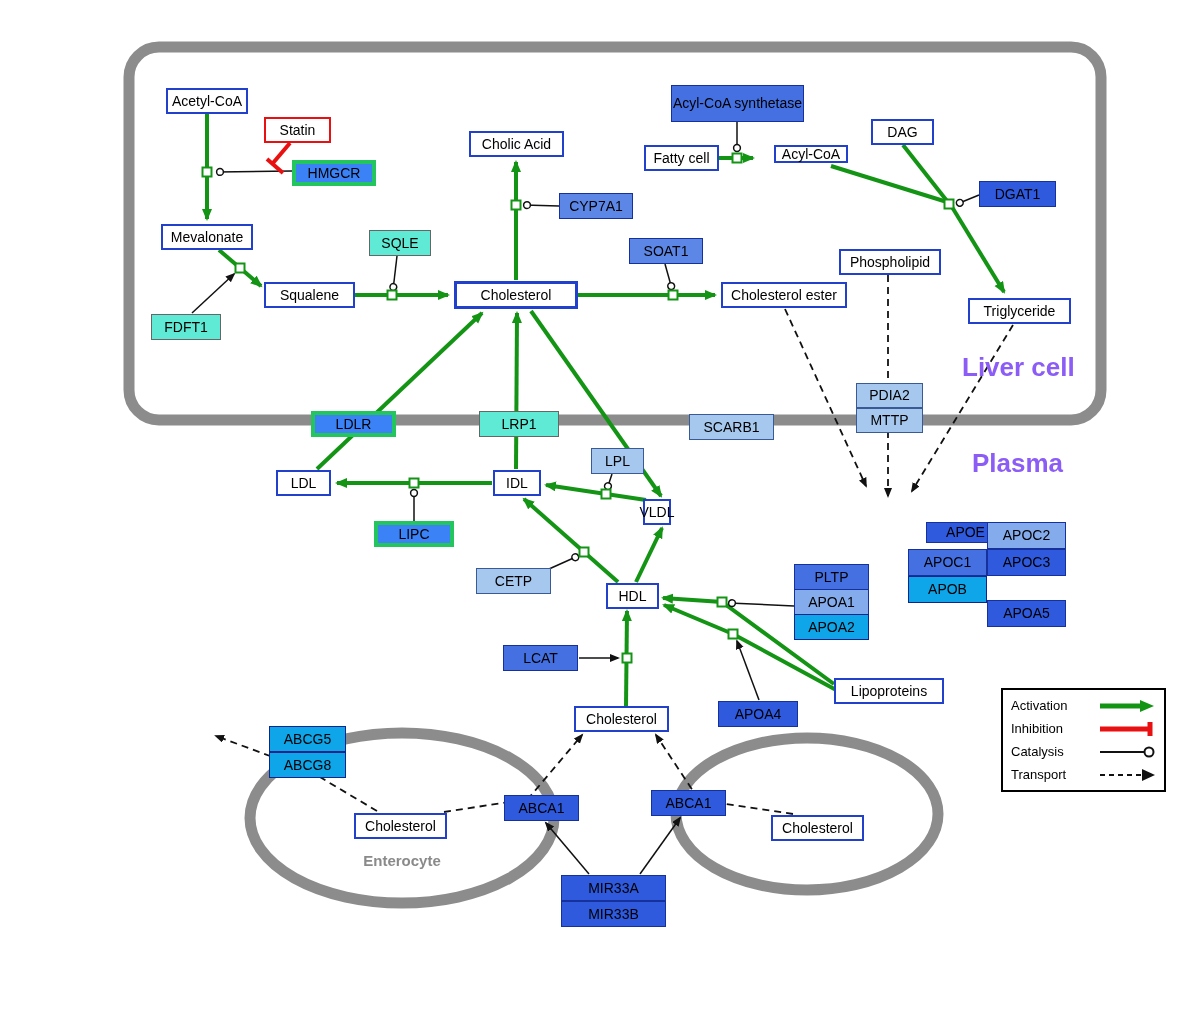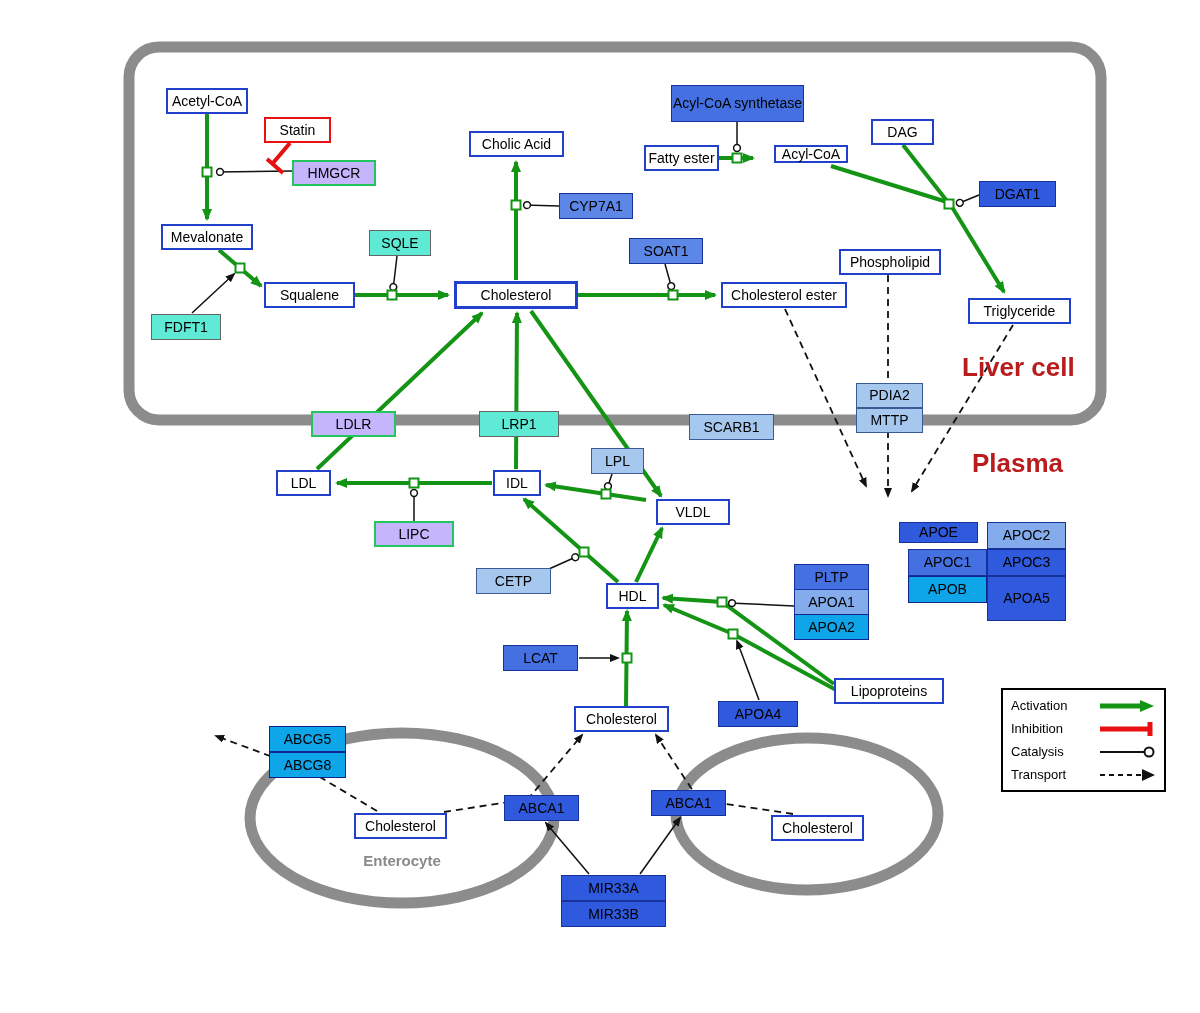--- a/index.html
+++ b/index.html
@@ -4,29 +4,29 @@
 <style>
   html,body{margin:0;padding:0;background:#fff;}
   #stage{position:relative;width:1200px;height:1013px;background:#fff;overflow:hidden;
          font-family:"Liberation Sans",sans-serif;color:#000;margin-left:6px;}
   svg.edges{position:absolute;left:0;top:0;}
   .node{position:absolute;box-sizing:border-box;display:flex;align-items:center;justify-content:center;
         text-align:center;font-size:14px;line-height:1.05;background:#fff;border:2px solid #2141cc;}
   .n-met{background:#fff;border:2px solid #2141cc;}
   .n-main{border-width:3px;}
   .n-statin{background:#fff;border:2.5px solid #e81010;}
-  .n-yellow{background:#c4b5fd;border:2px solid #22c55e;text-align:center;}
+  .n-yellow{background:#3b82f6;border:4px solid #22c55e;text-align:center;}
   .n-pale{background:#5eead4;border:1.5px solid #666;}
   .n-b1{background:#a6c8ee;border:1.5px solid #3a5a96;}
   .n-b2{background:#84acec;border:1.5px solid #16309c;}
   .n-b3{background:#5d87e6;border:1.5px solid #16309c;}
   .n-b4{background:#4470e2;border:1.5px solid #16309c;}
   .n-b5{background:#2f5add;border:1.5px solid #16309c;}
   .n-b6{background:#0ea5e9;border:1.5px solid #10248c;}
-  .region-label{position:absolute;font-weight:bold;color:#b91c1c;}
+  .region-label{position:absolute;font-weight:bold;color:#8b5cf6;}
   .rl-big{font-size:26px;}
   .rl-mid{font-size:15px;color:#8a8a8a;text-align:center;}
   #legend{position:absolute;left:995px;top:688px;width:165px;height:104px;background:#fff;
           border:2px solid #000;box-sizing:border-box;display:flex;flex-direction:column;
           justify-content:space-around;padding:4px 8px;}
   .leg-row{display:flex;justify-content:space-between;}
   .leg-row span{font-size:13px;}
 </style>
 </head>
 <body>
@@ -126,51 +126,51 @@
   <div class="node n-yellow" style="left:286px;top:160px;width:84px;height:26px">HMGCR</div>
   <div class="node n-met" style="left:155px;top:224px;width:92px;height:26px">Mevalonate</div>
   <div class="node n-pale" style="left:363px;top:230px;width:62px;height:26px">SQLE</div>
   <div class="node n-pale" style="left:145px;top:314px;width:70px;height:26px">FDFT1</div>
   <div class="node n-met" style="left:258px;top:282px;width:91px;height:26px">Squalene</div>
   <div class="node n-met n-main" style="left:448px;top:281px;width:124px;height:28px">Cholesterol</div>
   <div class="node n-met" style="left:463px;top:131px;width:95px;height:26px">Cholic Acid</div>
   <div class="node n-b3" style="left:553px;top:193px;width:74px;height:26px">CYP7A1</div>
   <div class="node n-b3" style="left:623px;top:238px;width:74px;height:26px">SOAT1</div>
   <div class="node n-b4" style="left:665px;top:85px;width:133px;height:37px">Acyl-CoA synthetase</div>
-  <div class="node n-met" style="left:638px;top:145px;width:75px;height:26px">Fatty ester</div>
+  <div class="node n-met" style="left:638px;top:145px;width:75px;height:26px">Fatty cell</div>
   <div class="node n-met" style="left:768px;top:145px;width:74px;height:18px">Acyl-CoA</div>
   <div class="node n-met" style="left:865px;top:119px;width:63px;height:26px">DAG</div>
   <div class="node n-b5" style="left:973px;top:181px;width:77px;height:26px">DGAT1</div>
   <div class="node n-met" style="left:833px;top:249px;width:102px;height:26px">Phospholipid</div>
   <div class="node n-met" style="left:962px;top:298px;width:103px;height:26px">Triglyceride</div>
   <div class="node n-met" style="left:715px;top:282px;width:126px;height:26px">Cholesterol ester</div>
   <div class="node n-b1" style="left:850px;top:383px;width:67px;height:25px">PDIA2</div>
   <div class="node n-b1" style="left:850px;top:408px;width:67px;height:25px">MTTP</div>
   <div class="node n-yellow" style="left:305px;top:411px;width:85px;height:26px">LDLR</div>
   <div class="node n-pale" style="left:473px;top:411px;width:80px;height:26px">LRP1</div>
   <div class="node n-b1" style="left:683px;top:414px;width:85px;height:26px">SCARB1</div>
   <div class="node n-met" style="left:270px;top:470px;width:55px;height:26px">LDL</div>
   <div class="node n-met" style="left:487px;top:470px;width:48px;height:26px">IDL</div>
   <div class="node n-b1" style="left:585px;top:448px;width:53px;height:26px">LPL</div>
-  <div class="node n-met" style="left:650px;top:499px;width:74px;height:26px">VLDL</div>
+  <div class="node n-met" style="left:637px;top:499px;width:28px;height:26px">VLDL</div>
   <div class="node n-yellow" style="left:368px;top:521px;width:80px;height:26px">LIPC</div>
   <div class="node n-b1" style="left:470px;top:568px;width:75px;height:26px">CETP</div>
   <div class="node n-met" style="left:600px;top:583px;width:53px;height:26px">HDL</div>
   <div class="node n-b4" style="left:497px;top:645px;width:75px;height:26px">LCAT</div>
   <div class="node n-b4" style="left:788px;top:564px;width:75px;height:26px">PLTP</div>
   <div class="node n-b2" style="left:788px;top:589px;width:75px;height:26px">APOA1</div>
   <div class="node n-b6" style="left:788px;top:614px;width:75px;height:26px">APOA2</div>
   <div class="node n-b5" style="left:712px;top:701px;width:80px;height:26px">APOA4</div>
   <div class="node n-met" style="left:828px;top:678px;width:110px;height:26px">Lipoproteins</div>
-  <div class="node n-b5" style="left:893px;top:522px;width:79px;height:21px">APOE</div>
+  <div class="node n-b5" style="left:920px;top:522px;width:79px;height:21px">APOE</div>
   <div class="node n-b2" style="left:981px;top:522px;width:79px;height:27px">APOC2</div>
   <div class="node n-b4" style="left:902px;top:549px;width:79px;height:27px">APOC1</div>
   <div class="node n-b5" style="left:981px;top:549px;width:79px;height:27px">APOC3</div>
   <div class="node n-b6" style="left:902px;top:576px;width:79px;height:27px">APOB</div>
-  <div class="node n-b5" style="left:981px;top:576px;width:79px;height:45px">APOA5</div>
+  <div class="node n-b5" style="left:981px;top:600px;width:79px;height:27px">APOA5</div>
   <div class="node n-met" style="left:568px;top:706px;width:95px;height:26px">Cholesterol</div>
   <div class="node n-b6" style="left:263px;top:726px;width:77px;height:26px">ABCG5</div>
   <div class="node n-b6" style="left:263px;top:752px;width:77px;height:26px">ABCG8</div>
   <div class="node n-met" style="left:348px;top:813px;width:93px;height:26px">Cholesterol</div>
   <div class="node n-b5" style="left:498px;top:795px;width:75px;height:26px">ABCA1</div>
   <div class="node n-b5" style="left:645px;top:790px;width:75px;height:26px">ABCA1</div>
   <div class="node n-met" style="left:765px;top:815px;width:93px;height:26px">Cholesterol</div>
   <div class="node n-b5" style="left:555px;top:875px;width:105px;height:26px">MIR33A</div>
   <div class="node n-b5" style="left:555px;top:901px;width:105px;height:26px">MIR33B</div>
 

